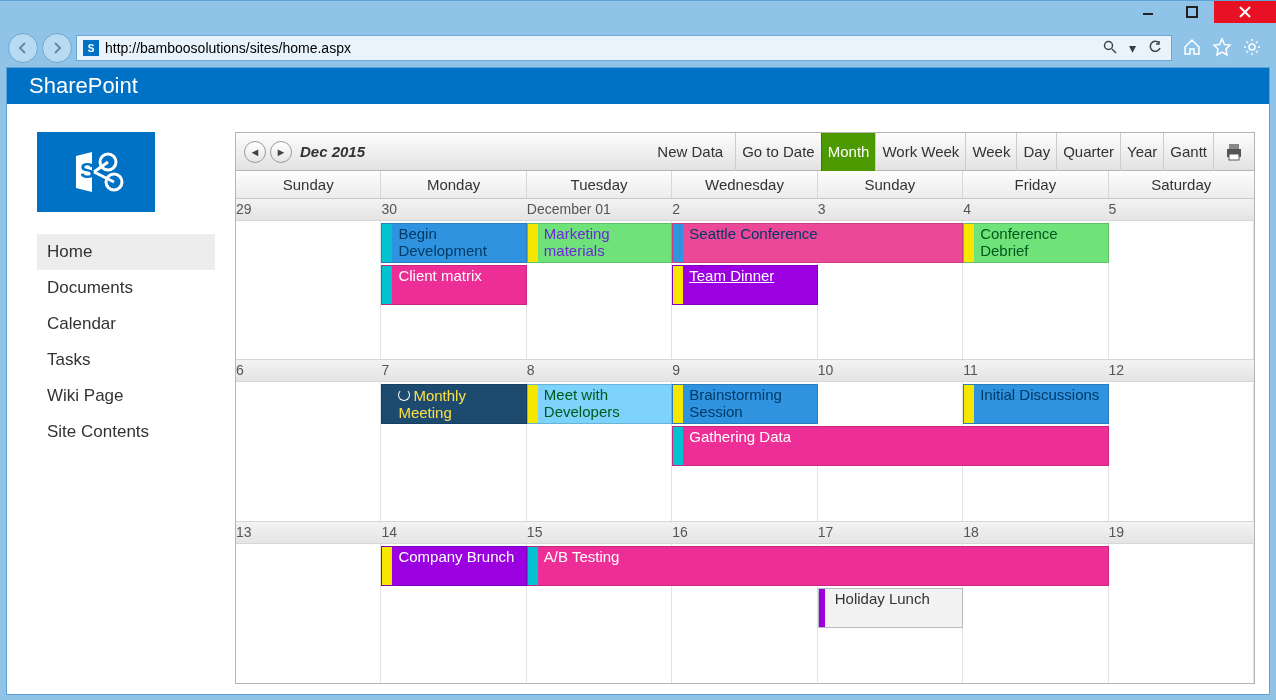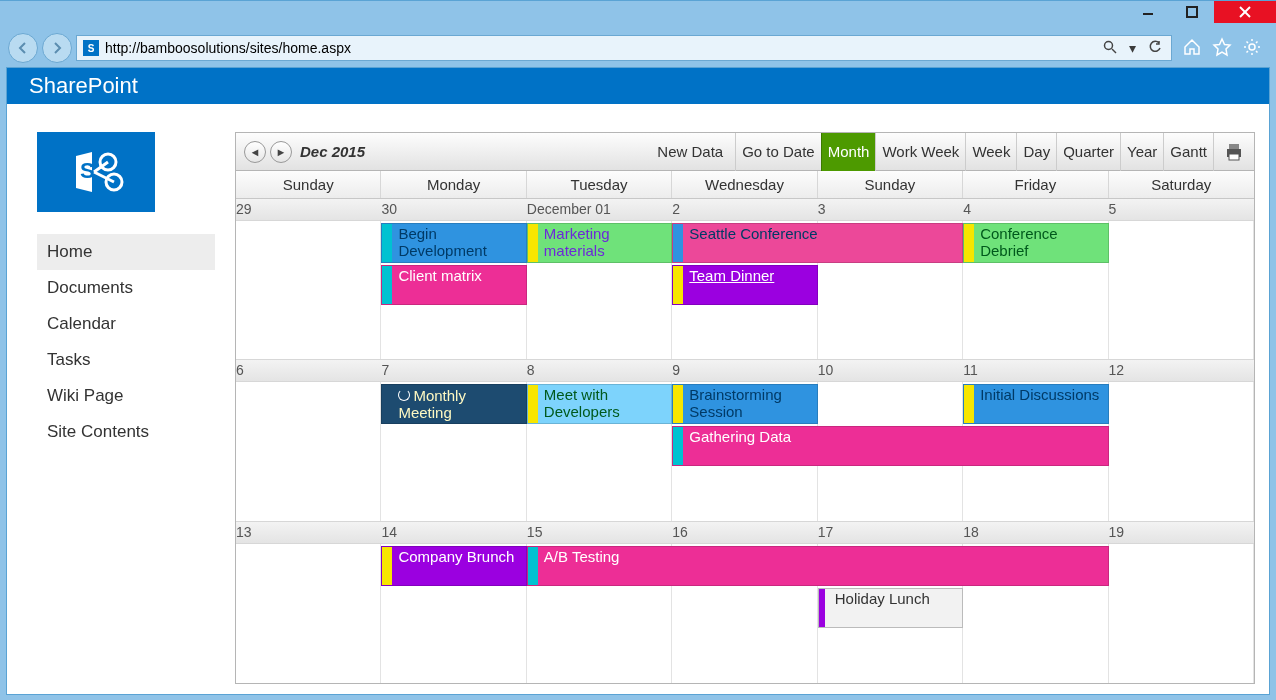--- a/index.html
+++ b/index.html
@@ -430,21 +430,21 @@
               <div class="daynum-row">
                 <div class="daynum">6</div>
                 <div class="daynum">7</div>
                 <div class="daynum">8</div>
                 <div class="daynum">9</div>
                 <div class="daynum">10</div>
                 <div class="daynum">11</div>
                 <div class="daynum">12</div>
               </div>
               <div class="events-layer">
-                <div class="evt" style="left: 14.2857%; width: 14.2857%; top: 0px; background: rgb(29, 75, 112); color: #fef9c3;">
+                <div class="evt" style="left: 14.2857%; width: 14.2857%; top: 0px; background: rgb(29, 75, 112); color: #fde047;">
                   <div class="stripe" style="background: rgb(29, 75, 112);"></div>
                   <span class="label"><span class="tiny-reload"></span>Monthly Meeting</span>
                 </div>
                 <div class="evt" style="left: 28.5714%; width: 14.2857%; top: 0px; background: #7dd3fc; color: rgb(0, 89, 28);">
                   <div class="stripe" style="background: rgb(247, 230, 0);"></div>
                   <span class="label">Meet with Developers</span>
                 </div>
                 <div class="evt" style="left: 42.8571%; width: 14.2857%; top: 0px; background: rgb(47, 147, 224); color: rgb(0, 58, 102);">
                   <div class="stripe" style="background: rgb(247, 230, 0);"></div>
                   <span class="label">Brainstorming Session</span>

